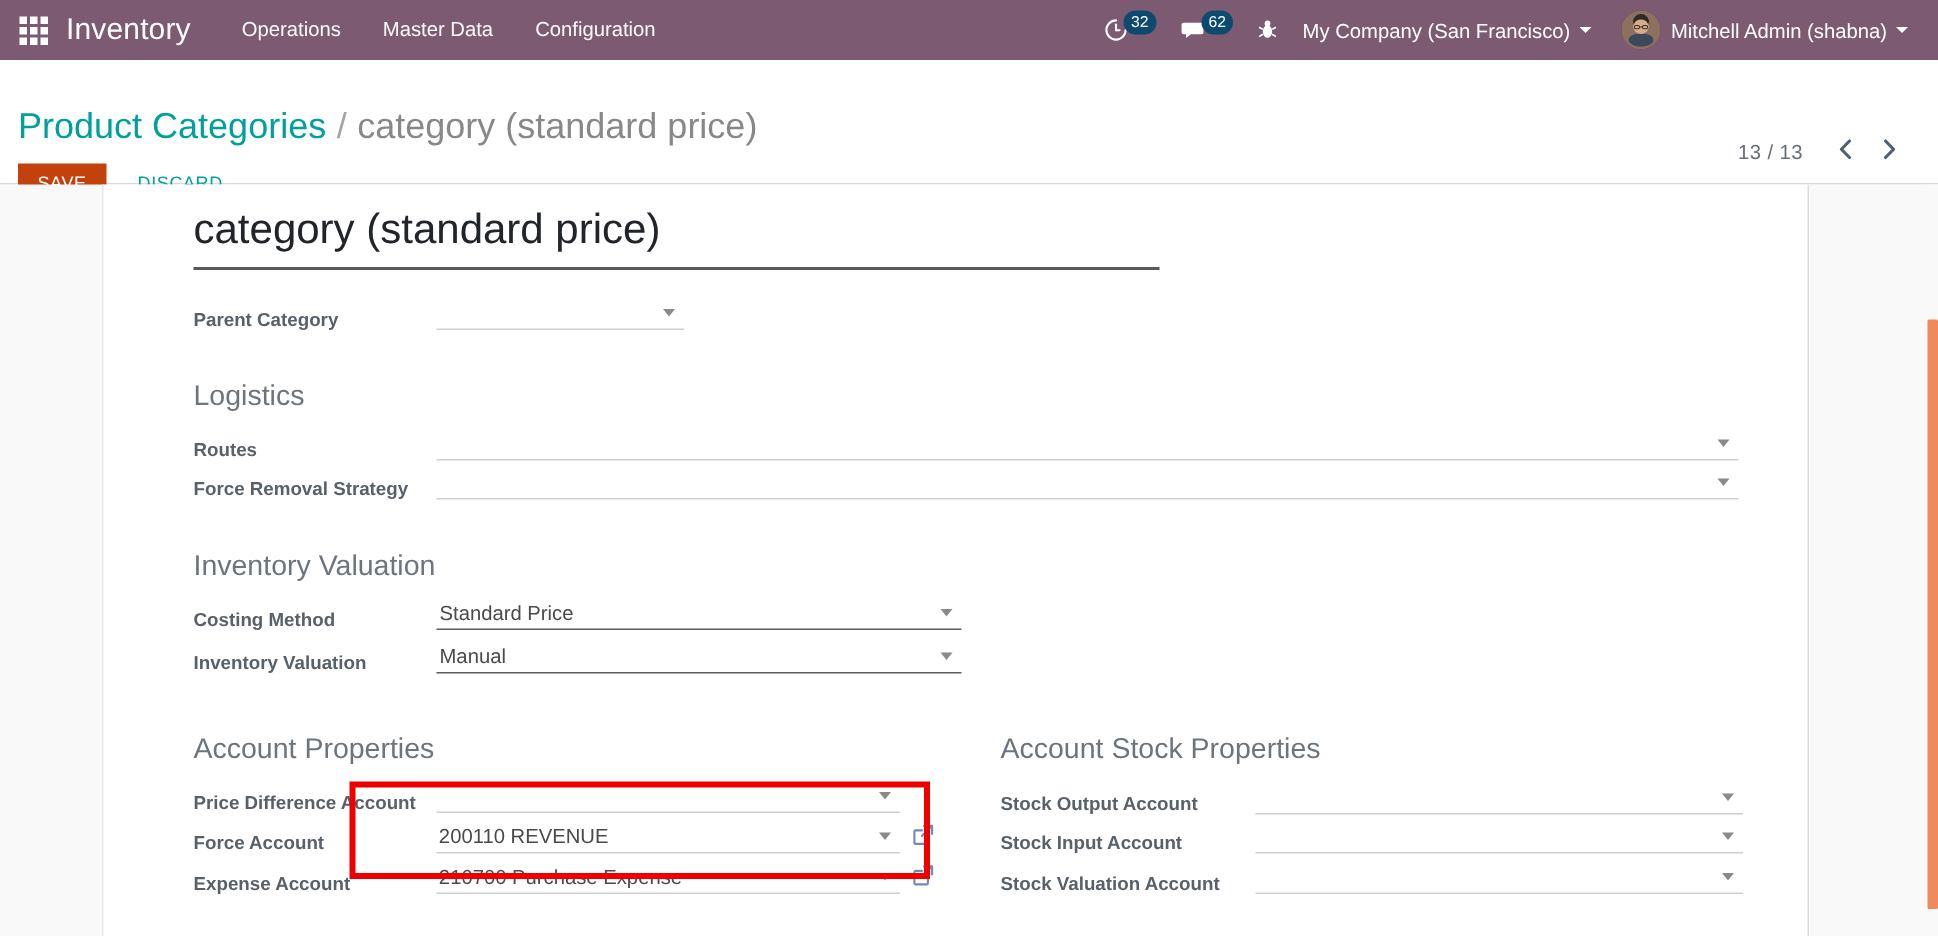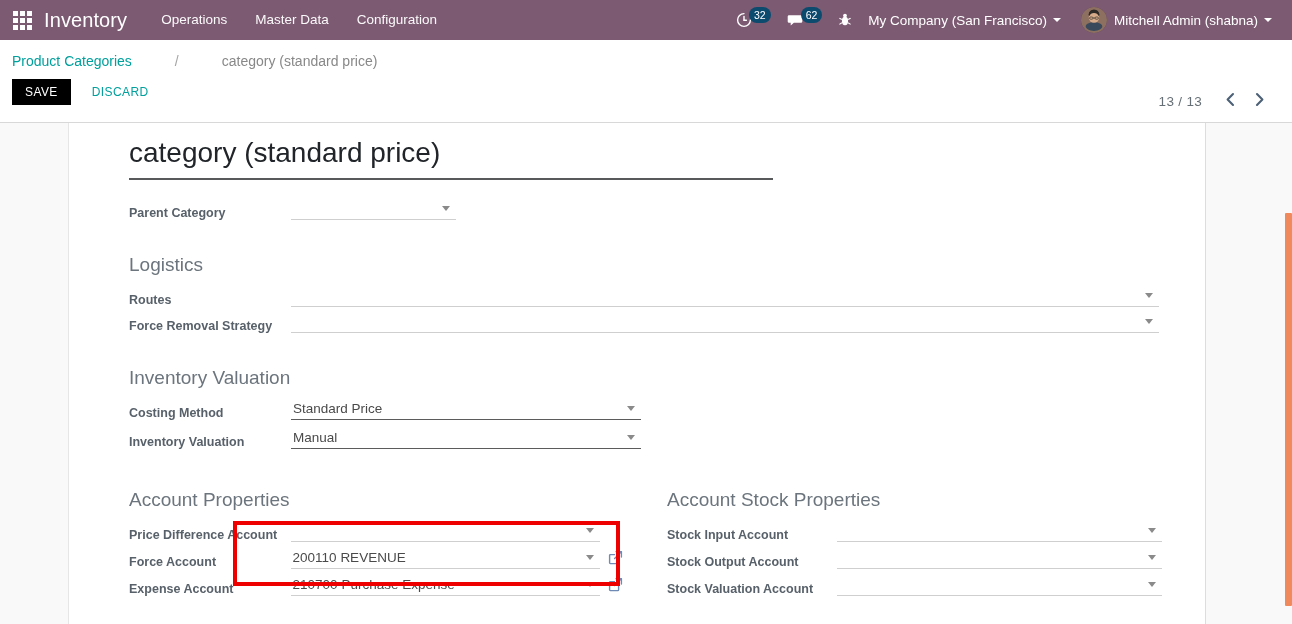--- a/index.html
+++ b/index.html
@@ -112,37 +112,36 @@
   
   .control-panel {
     background: #ffffff;
     padding: 0 12px;
     border-bottom: 1px solid #d8d8d8;
     height: 83px;
     position: relative;
   }
   .breadcrumb {
     display: flex; align-items: baseline;
-    padding-top: 13px;
-    font-size: 14px;
-    gap: 36px;
+    padding-top: 31px;
+    font-size: 24px;
   }
   .crumb-link {
     color: #00a09d;
     cursor: pointer;
   }
   .crumb-sep { color: #a5a5a5; margin: 0 7px; }
   .crumb-active { color: #888888; }
 
   .cp-buttons {
     display: flex; align-items: center;
     margin-top: 10px;
   }
   .btn-save {
-    background: #000000;
+    background: #c2410c;
     color: #ffffff;
     font-size: 12px;
     letter-spacing: .4px;
     border: none;
     padding: 6px 13px;
     cursor: pointer;
     font-family: inherit;
   }
   .btn-discard {
     color: #00a09d;
@@ -507,32 +506,32 @@
               </td>
             </tr>
           </tbody>
             </table>
         </div>
 
         <div style="position:absolute; left:538px; top:0; width:500px;">
           <h2 class="section-title">Account Stock Properties</h2>
           <table class="form-tbl">
             <tbody>
-                <tr>
-              <td class="lbl" style="width:160px;">Stock Input Account</td>
-              <td class="fld" style="width:335px;">
+                <tr style="height:27px;">
+              <td class="lbl">Stock Output Account</td>
+              <td class="fld">
                 <div class="input-line">
                   <span class="input-val"></span>
                   <span class="dd-caret"></span>
                 </div>
               </td>
             </tr>
-            <tr style="height:27px;">
-              <td class="lbl">Stock Output Account</td>
-              <td class="fld">
+            <tr>
+              <td class="lbl" style="width:160px;">Stock Input Account</td>
+              <td class="fld" style="width:335px;">
                 <div class="input-line">
                   <span class="input-val"></span>
                   <span class="dd-caret"></span>
                 </div>
               </td>
             </tr>
             <tr style="height:27px;">
               <td class="lbl">Stock Valuation Account</td>
               <td class="fld">
                 <div class="input-line">

